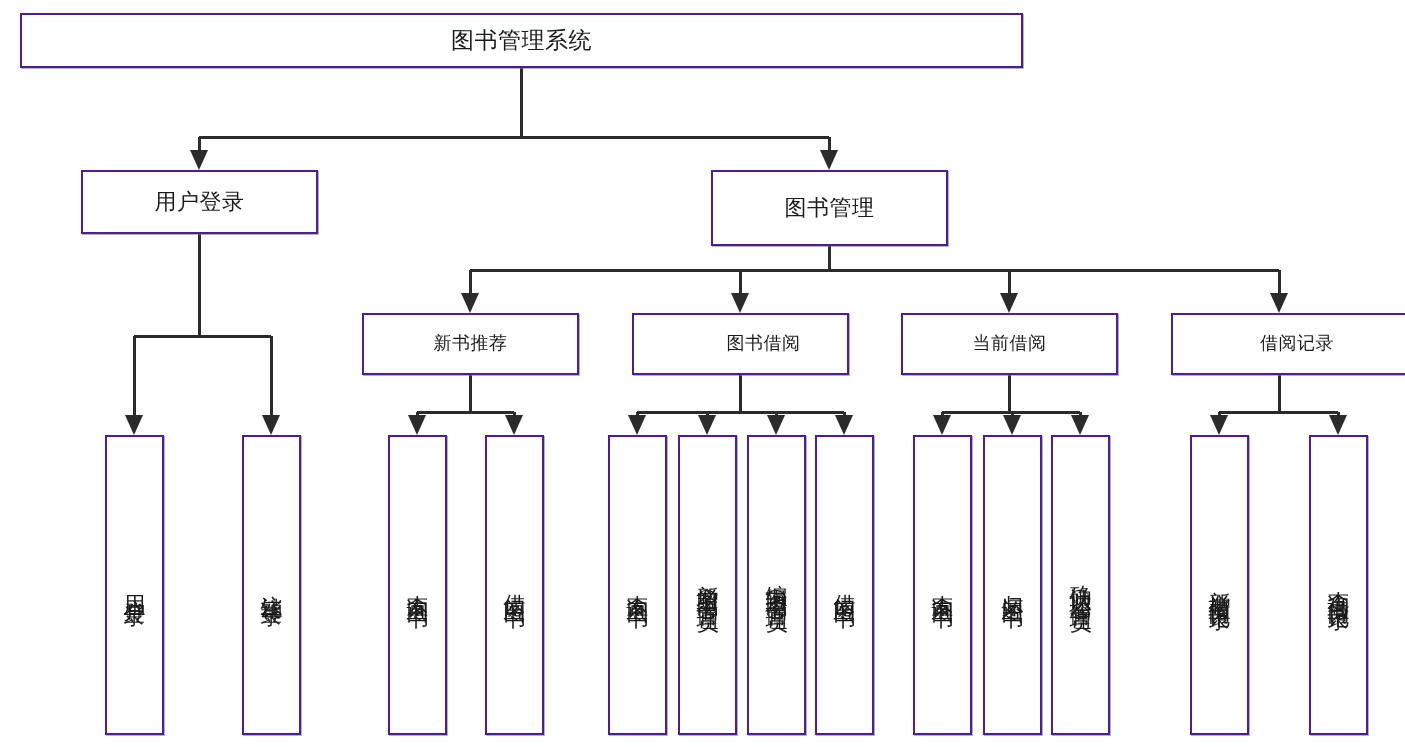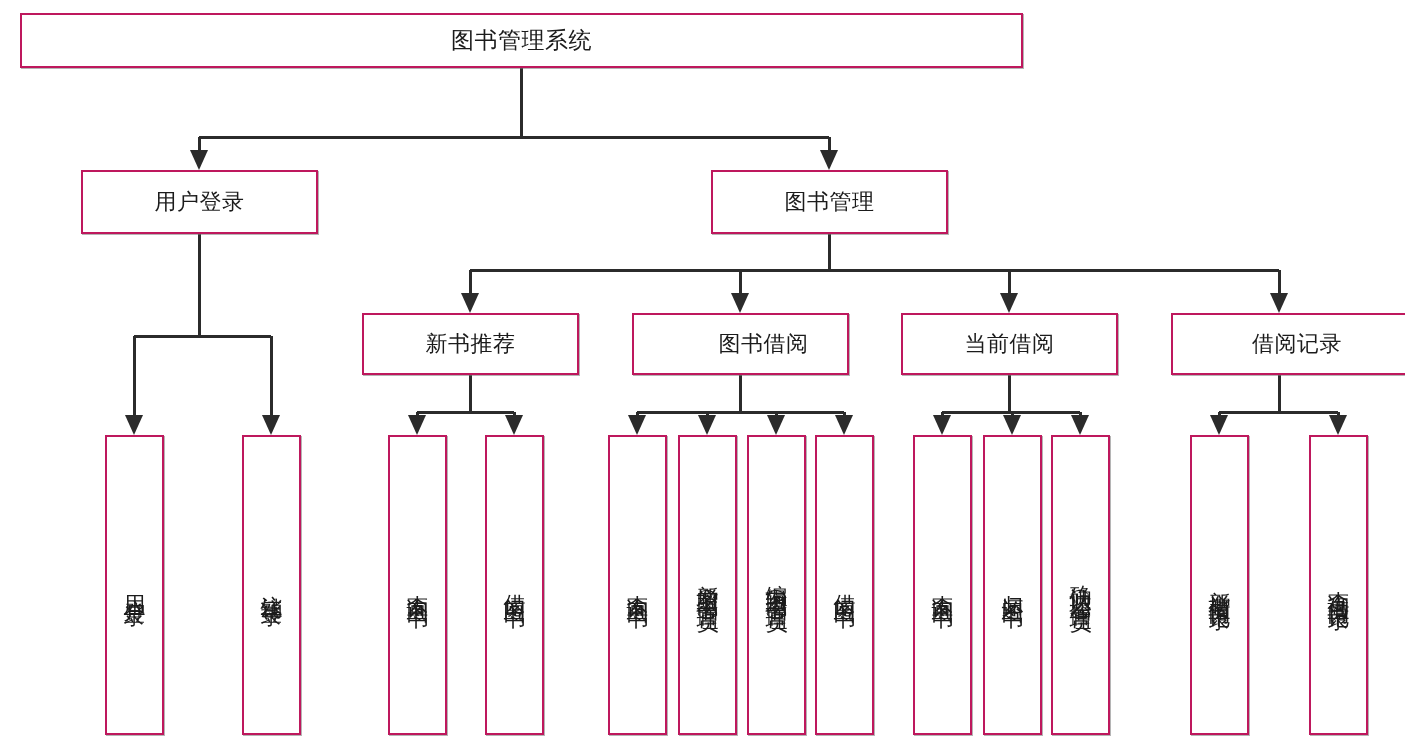--- a/index.html
+++ b/index.html
@@ -21,21 +21,21 @@
     position: absolute;
     left: 0;
     top: 0;
     width: 1405px;
     height: 747px;
   }
   .node-box {
     position: absolute;
     box-sizing: border-box;
     background: #ffffff;
-    border: 2px solid #be185d;
+    border: 2px solid #4c1d95;
     box-shadow: 1px 1px 0 0 rgba(120,120,120,0.55);
     display: flex;
     align-items: center;
     justify-content: center;
     overflow: hidden;
   }
   .node-label {
     color: #1b1b1b;
     font-size: 21px;
     line-height: 1.18;
@@ -46,21 +46,21 @@
   }
   .node-box.vertical .node-label {
     writing-mode: vertical-rl;
     text-orientation: upright;
     letter-spacing: 4px;
     white-space: nowrap;
     font-size: 22px;
   }
   .node-box.level0 .node-label { font-size: 23px; }
   .node-box.level1 .node-label { font-size: 22px; }
-  .node-box.level2 .node-label { font-size: 22px; }
+  .node-box.level2 .node-label { font-size: 18px; }
   #watermark {
     position: absolute;
     right: 10px;
     bottom: 6px;
     font-size: 17px;
     color: #b9b9b9;
     letter-spacing: 0.5px;
     user-select: none;
     white-space: nowrap;
   }
@@ -129,21 +129,21 @@
       </g>
   </svg>
 
   <div id="nodes-layer">
       <div class="node-box level0" style="left: 20px; top: 13px; width: 1003px; height: 55px;">
         <span class="node-label">图书管理系统</span>
       </div>
       <div class="node-box level1" style="left: 81px; top: 170px; width: 237px; height: 64px;">
         <span class="node-label">用户登录</span>
       </div>
-      <div class="node-box level1" style="left: 711px; top: 170px; width: 237px; height: 64px;">
+      <div class="node-box level1" style="left: 711px; top: 170px; width: 237px; height: 76px;">
         <span class="node-label">图书管理</span>
       </div>
       <div class="node-box level2" style="left: 362px; top: 313px; width: 217px; height: 62px;">
         <span class="node-label">新书推荐</span>
       </div>
       <div class="node-box level2" style="left: 632px; top: 313px; width: 217px; height: 62px; padding-left: 46px;">
         <span class="node-label">图书借阅</span>
       </div>
       <div class="node-box level2" style="left: 901px; top: 313px; width: 217px; height: 62px; align-items: center;">
         <span class="node-label">当前借阅</span>

